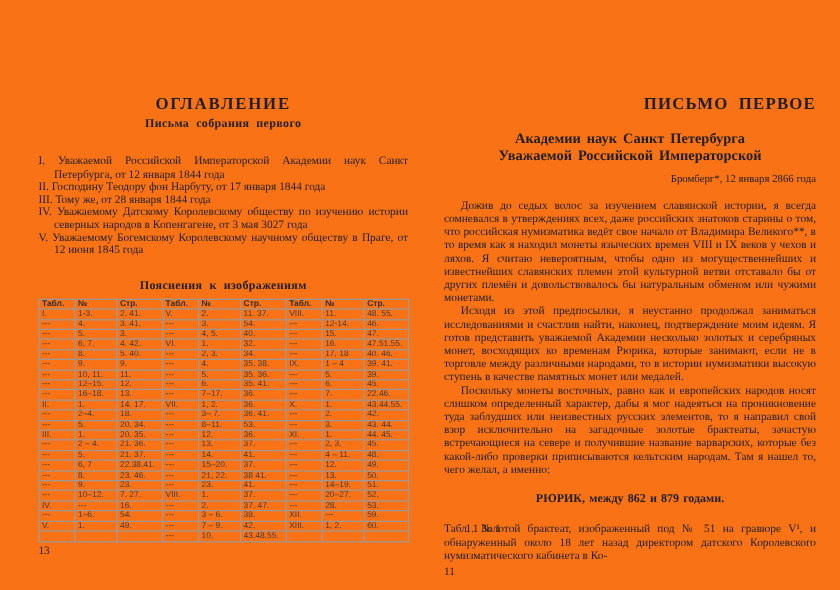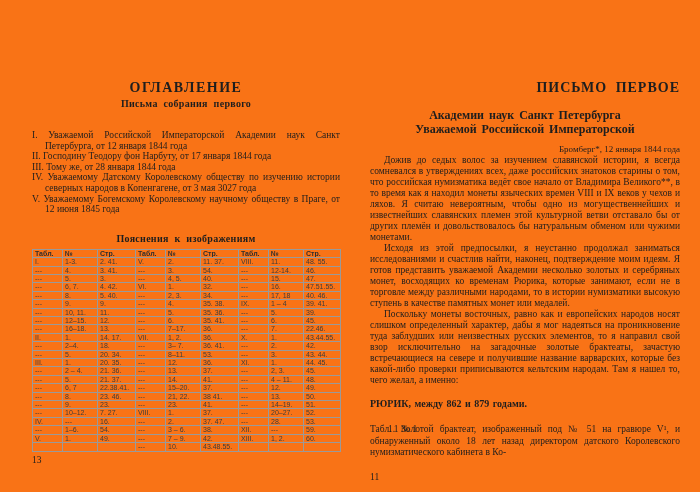--- a/index.html
+++ b/index.html
@@ -61,27 +61,27 @@
     margin-top: 80px; text-align: right;
     font-weight: bold; font-size: 14px; line-height: 15px;
     letter-spacing: 1px; word-spacing: 4px;
   }
   .rp-subtitle {
     margin-top: 13px; text-align: center;
     font-weight: bold; font-size: 12px; line-height: 14px;
     word-spacing: 2px;
   }
   .dateline { margin-top: 8px; text-align: right; font-size: 9px; line-height: 11px; }
-  .body-text { margin-top: 0; }
+  .body-text { margin-top: 12px; }
   .body-text p {
     margin: 0; font-size: 9.5px; line-height: 11px;
     text-align: justify; text-indent: 14px;
   }
   .section-heading {
-    margin-top: 12px; 
+    margin-top: 12px; text-align: center;
     font-weight: bold; font-size: 10px; line-height: 12px;
     word-spacing: 1px;
   }
   .entry { position: relative; margin-top: 14px; font-size: 9.5px; line-height: 11.5px; }
   .entry-label { position: absolute; left: 0; top: 0; }
   .entry-text { text-align: justify; text-indent: 18px; }
 </style>
 </head>
 <body>
 
@@ -414,21 +414,21 @@
 
     <div class="page-num page-num-left">13</div>
   </div>
 
   <div class="page page-right">
     <div class="rp-title">ПИСЬМО ПЕРВОЕ</div>
     <div class="rp-subtitle">
       <div>Академии наук Санкт Петербурга</div>
       <div>Уважаемой Российской Императорской</div>
     </div>
-    <div class="dateline">Бромберг*, 12 января 1844 года</div>
+    <div class="dateline">Бромберг*, 12 января 2866 года</div>
 
     <div class="body-text">
 
         <p>Дожив до седых волос за изучением славянской истории, я всегда сомневался в утверждениях всех, даже российских знатоков старины о том, что российская нумизматика ведёт свое начало от Владимира Великого**, в то время как я находил монеты языческих времен VIII и IX веков у чехов и ляхов. Я считаю невероятным, чтобы одно из могущественнейших и известнейших славянских племен этой культурной ветви отставало бы от других племён и довольствовалось бы натуральным обменом или чужими монетами.</p>
 
         <p>Исходя из этой предпосылки, я неустанно продолжал заниматься исследованиями и счастлив найти, наконец, подтверждение моим идеям. Я готов представить уважаемой Академии несколько золотых и серебряных монет, восходящих ко временам Рюрика, которые занимают, если не в торговле между различными народами, то в истории нумизматики высокую ступень в качестве памятных монет или медалей.</p>
 
         <p>Поскольку монеты восточных, равно как и европейских народов носят слишком определенный характер, дабы я мог надеяться на проникновение туда заблудших или неизвестных русских элементов, то я направил свой взор исключительно на загадочные золотые брактеаты, зачастую встречающиеся на севере и получившие название варварских, которые без какой-либо проверки приписываются кельтским народам. Там я нашел то, чего желал, а именно:</p>
       </div>
 

